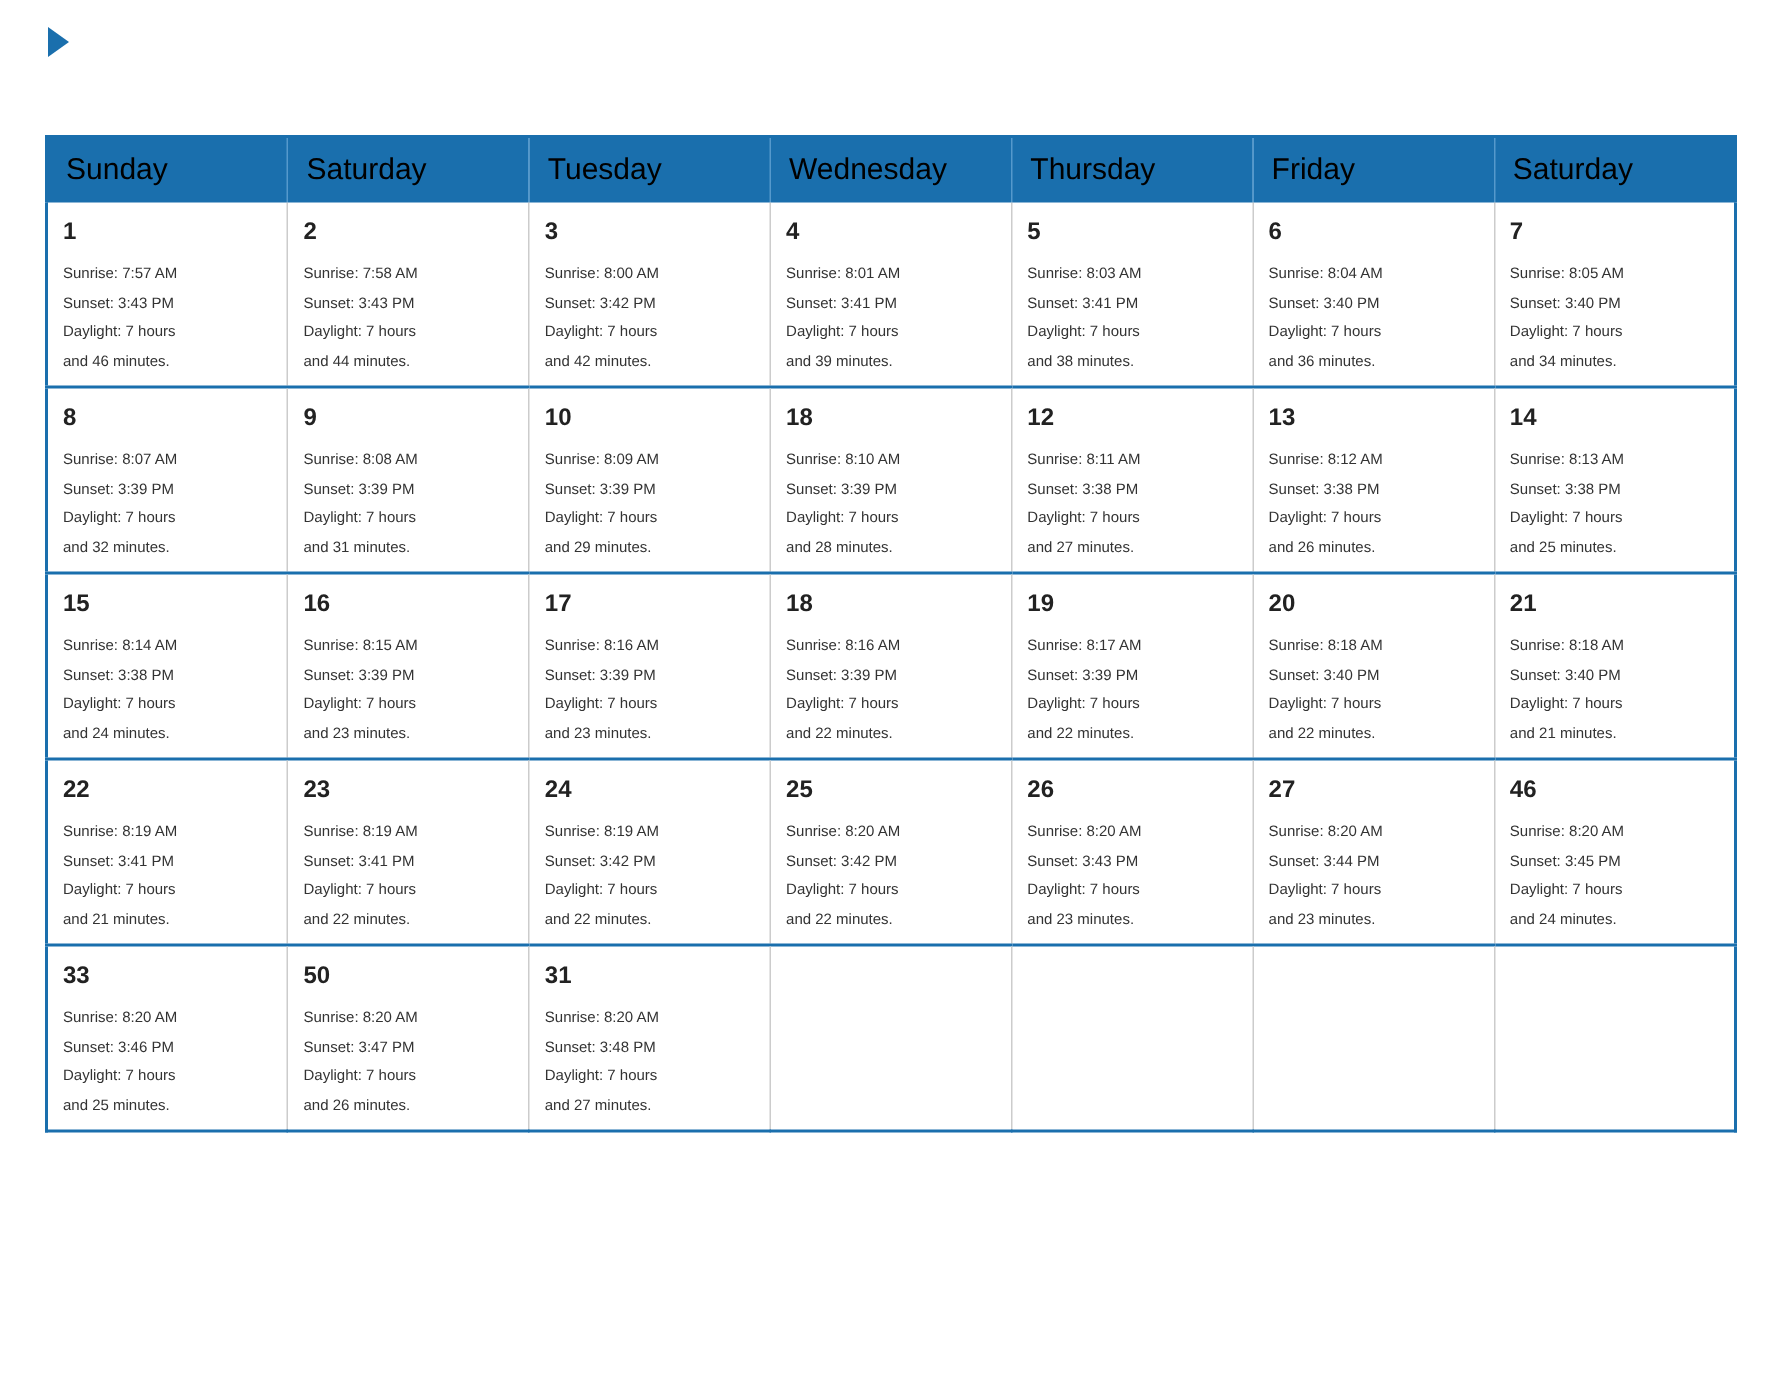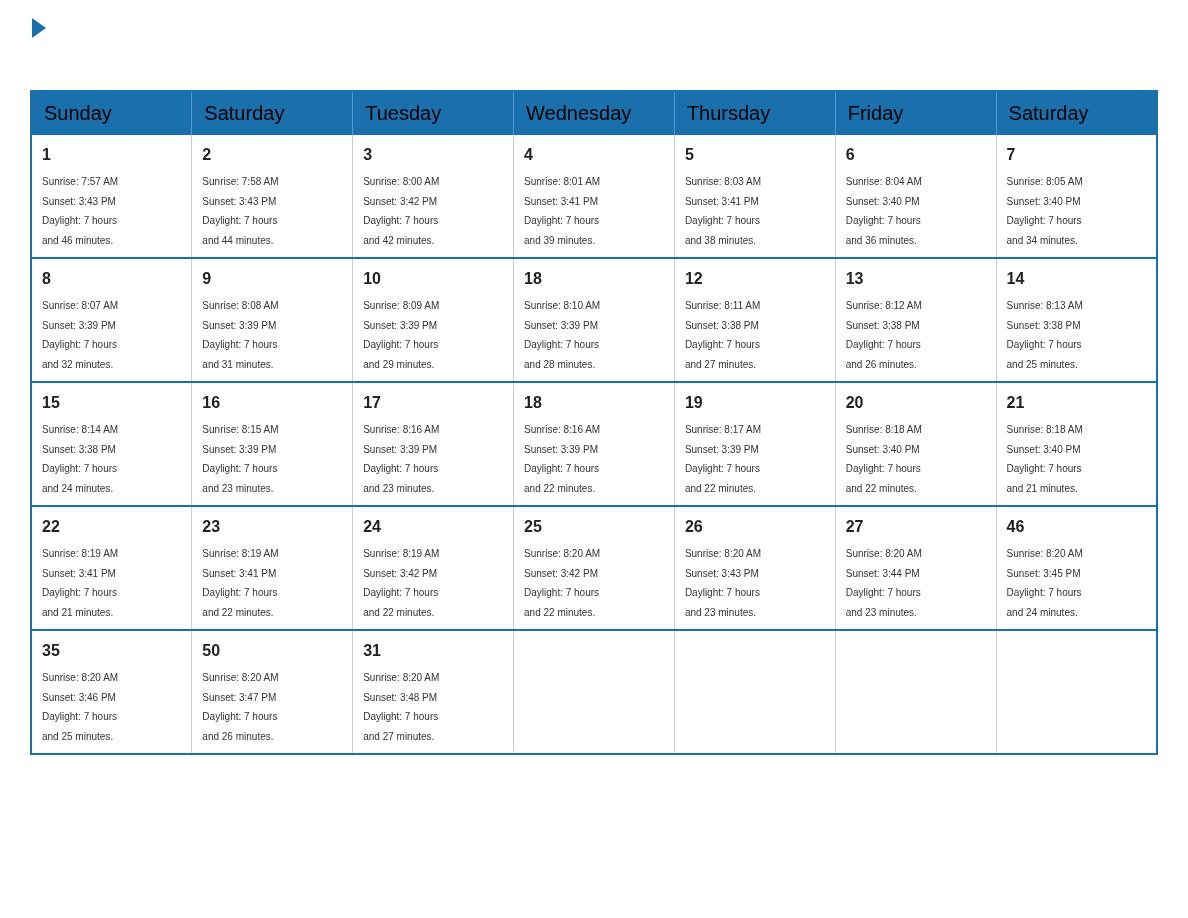--- a/index.html
+++ b/index.html
@@ -195,21 +195,21 @@
         <td><span class="day-number">25</span>
         <span class="day-info">Sunrise: 8:20 AM<br>Sunset: 3:42 PM<br>Daylight: 7 hours<br>and 22 minutes.</span></td>
         <td><span class="day-number">26</span>
         <span class="day-info">Sunrise: 8:20 AM<br>Sunset: 3:43 PM<br>Daylight: 7 hours<br>and 23 minutes.</span></td>
         <td><span class="day-number">27</span>
         <span class="day-info">Sunrise: 8:20 AM<br>Sunset: 3:44 PM<br>Daylight: 7 hours<br>and 23 minutes.</span></td>
         <td><span class="day-number">46</span>
         <span class="day-info">Sunrise: 8:20 AM<br>Sunset: 3:45 PM<br>Daylight: 7 hours<br>and 24 minutes.</span></td>
       </tr>
       <tr>
-        <td><span class="day-number">35</span>
+        <td><span class="day-number">33</span>
         <span class="day-info">Sunrise: 8:20 AM<br>Sunset: 3:46 PM<br>Daylight: 7 hours<br>and 25 minutes.</span></td>
         <td><span class="day-number">50</span>
         <span class="day-info">Sunrise: 8:20 AM<br>Sunset: 3:47 PM<br>Daylight: 7 hours<br>and 26 minutes.</span></td>
         <td><span class="day-number">31</span>
         <span class="day-info">Sunrise: 8:20 AM<br>Sunset: 3:48 PM<br>Daylight: 7 hours<br>and 27 minutes.</span></td>
         <td class="empty-cell"></td>
         <td class="empty-cell"></td>
         <td class="empty-cell"></td>
         <td class="empty-cell"></td>
       </tr>

